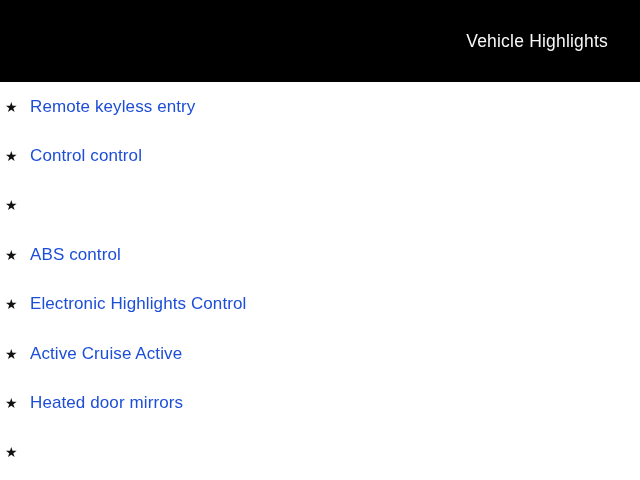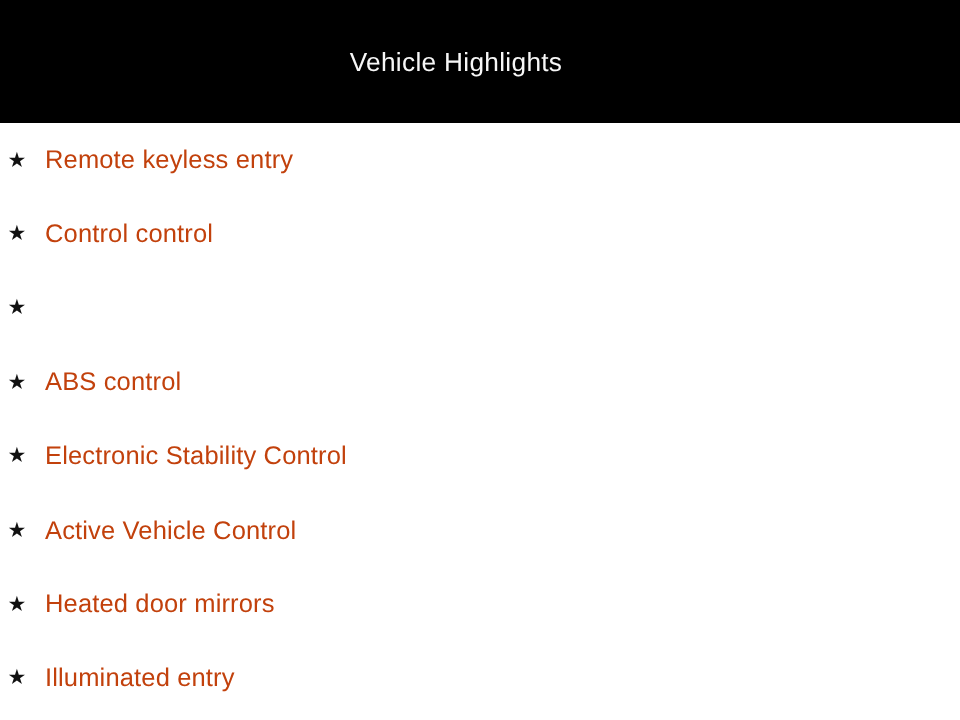--- a/index.html
+++ b/index.html
@@ -12,21 +12,21 @@
     background: #ffffff;
     font-family: "Liberation Sans", "DejaVu Sans", sans-serif;
     overflow: hidden;
   }
   .header {
     width: 640px;
     height: 82px;
     background: #000000;
     display: flex;
     align-items: center;
-    justify-content: center;
+    justify-content: flex-end;
     box-sizing: border-box;
     padding-right: 32px;
   }
   .header-title {
     color: #f7f7f7;
     font-size: 17.5px;
     letter-spacing: 0.2px;
     white-space: nowrap;
   }
   .feature-list {
@@ -44,21 +44,21 @@
   .star-icon {
     width: 25px;
     flex: 0 0 25px;
     font-size: 14px;
     line-height: 1;
     color: #111111;
     font-family: "DejaVu Sans", "Liberation Sans", sans-serif;
   }
   .feature-label {
     font-size: 17px;
-    color: #c2410c;
+    color: #1d4ed8;
     letter-spacing: 0.1px;
     white-space: nowrap;
   }
 </style>
 </head>
 <body>
 
 <div class="header">
   <span class="header-title">Vehicle Highlights</span>
 </div>
@@ -74,27 +74,26 @@
   </li>
   <li class="feature-item">
     <span class="star-icon">★</span>
   </li>
   <li class="feature-item">
     <span class="star-icon">★</span>
     <span class="feature-label">ABS control</span>
   </li>
   <li class="feature-item">
     <span class="star-icon">★</span>
-    <span class="feature-label">Electronic Stability Control</span>
+    <span class="feature-label">Electronic Highlights Control</span>
   </li>
   <li class="feature-item">
     <span class="star-icon">★</span>
-    <span class="feature-label">Active Vehicle Control</span>
+    <span class="feature-label">Active Cruise Active</span>
   </li>
   <li class="feature-item">
     <span class="star-icon">★</span>
     <span class="feature-label">Heated door mirrors</span>
   </li>
   <li class="feature-item">
     <span class="star-icon">★</span>
-    <span class="feature-label">Illuminated entry</span>
   </li>
 </ul>
 
 </body></html>

